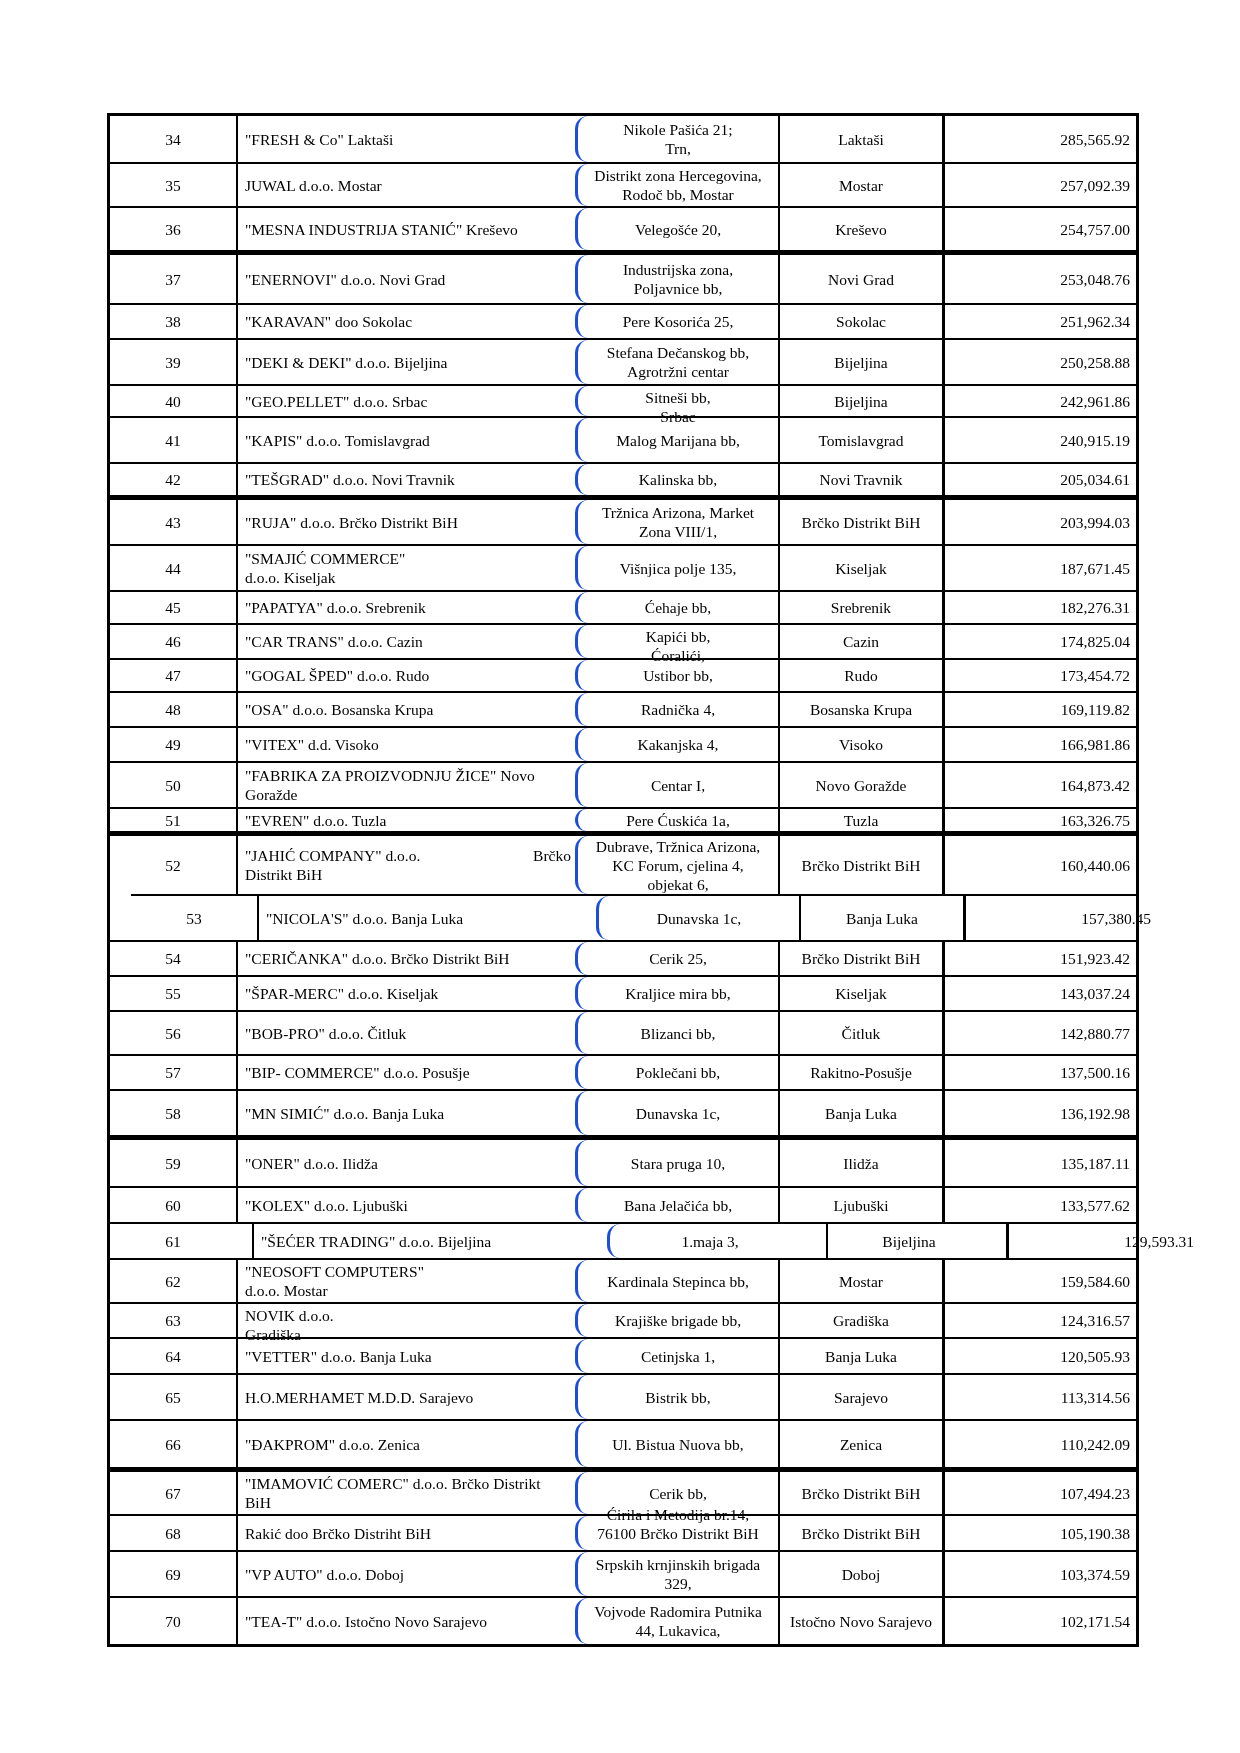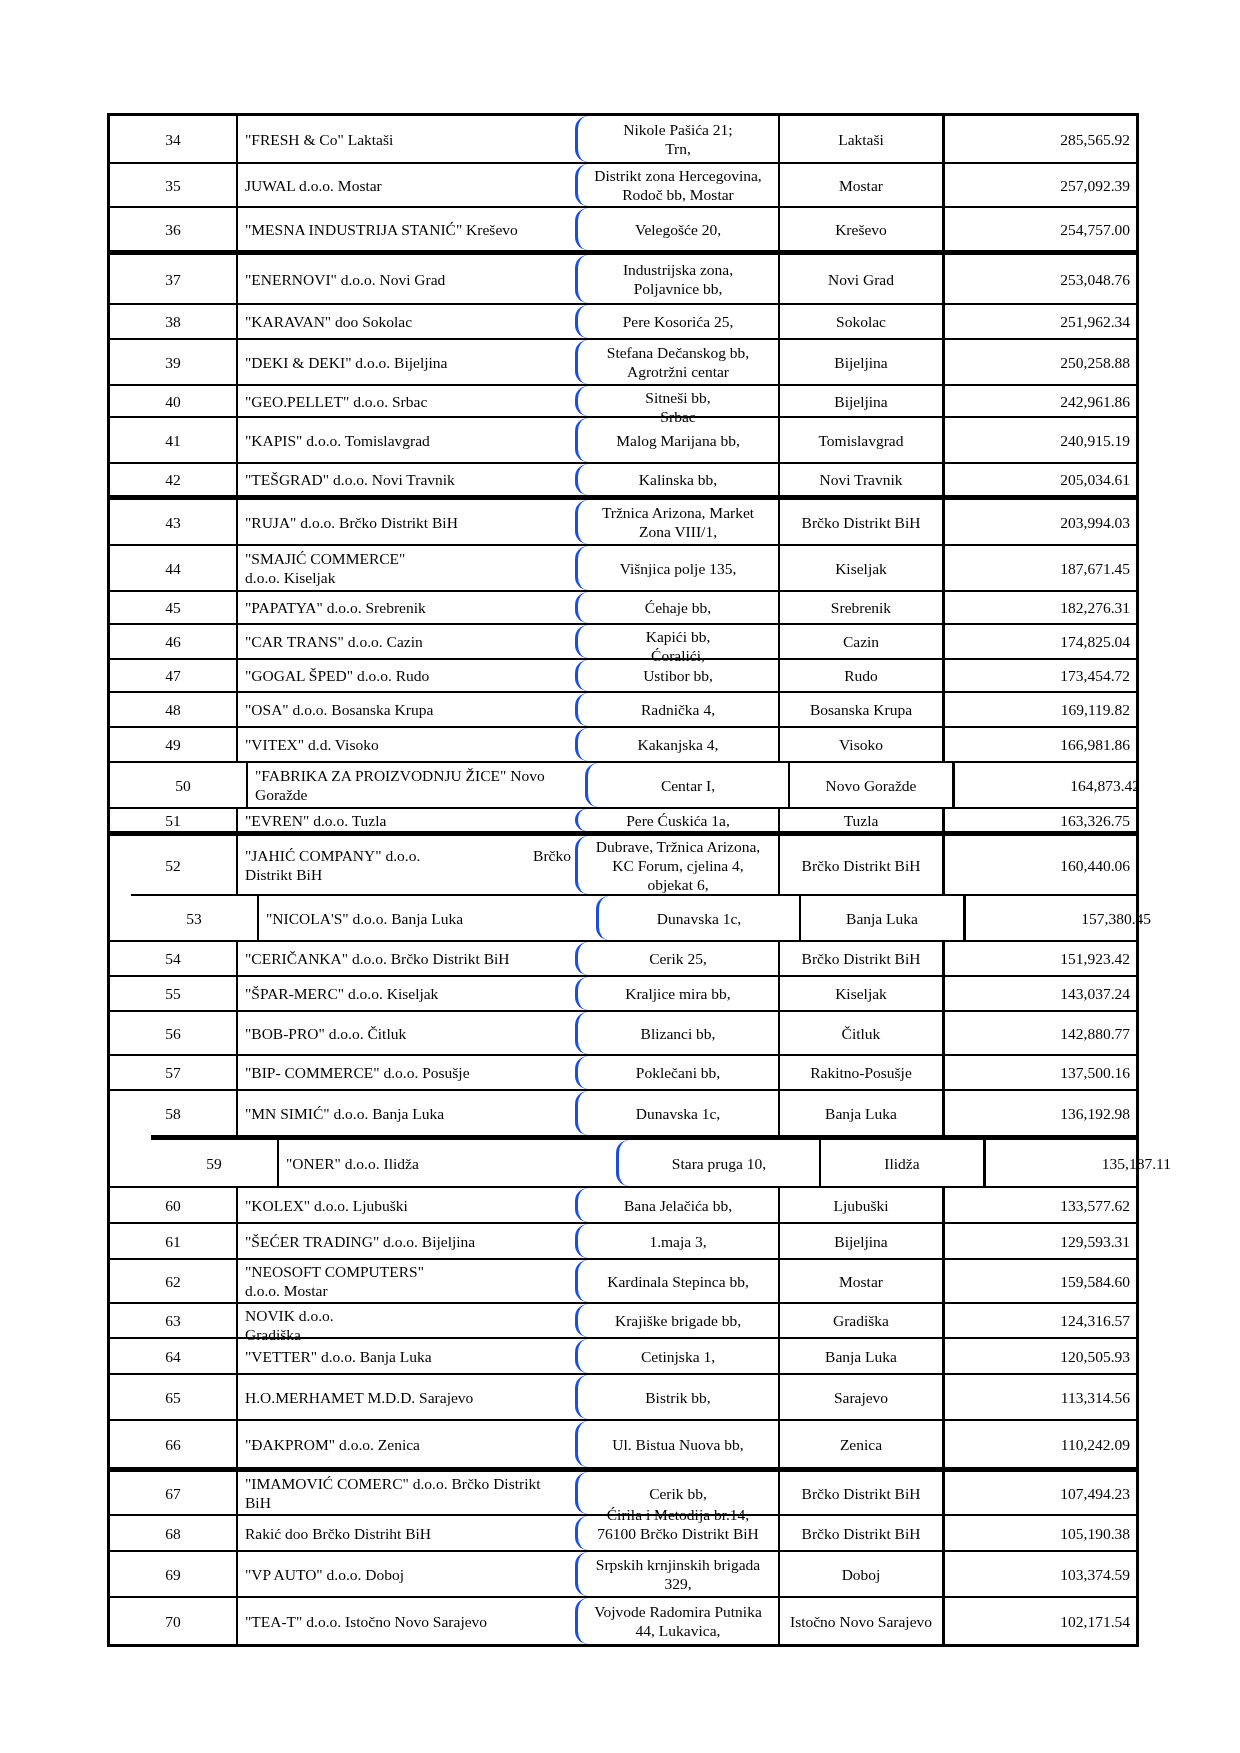--- a/index.html
+++ b/index.html
@@ -329,21 +329,21 @@
     <div class="t-cell col-addr">
           <div class="line">Kakanjska 4,</div>
         </div>
     <div class="t-cell col-city">
           <div class="line">Visoko</div>
         </div>
     <div class="t-cell col-amt">
           <div class="line">166,981.86</div>
         </div>
   </div>
-      <div class="t-row" style="height: 44px; padding-left: 10px;">
+      <div class="t-row" style="height: 44px;">
     <div class="t-cell col-num">
           <div class="line">50</div>
         </div>
     <div class="t-cell col-name">
           <div class="line">"FABRIKA ZA PROIZVODNJU ŽICE" Novo</div>
           <div class="line">Goražde</div>
         </div>
     <div class="t-cell col-addr">
           <div class="line">Centar I,</div>
         </div>
@@ -489,21 +489,21 @@
     <div class="t-cell col-addr">
           <div class="line">Dunavska 1c,</div>
         </div>
     <div class="t-cell col-city">
           <div class="line">Banja Luka</div>
         </div>
     <div class="t-cell col-amt">
           <div class="line">136,192.98</div>
         </div>
   </div>
-      <div class="t-row thick" style="height: 46px; margin-left: 41px;">
+      <div class="t-row thick" style="height: 46px;">
     <div class="t-cell col-num">
           <div class="line">59</div>
         </div>
     <div class="t-cell col-name">
           <div class="line">"ONER" d.o.o. Ilidža</div>
         </div>
     <div class="t-cell col-addr">
           <div class="line">Stara pruga 10,</div>
         </div>
     <div class="t-cell col-city">
@@ -523,21 +523,21 @@
     <div class="t-cell col-addr">
           <div class="line">Bana Jelačića bb,</div>
         </div>
     <div class="t-cell col-city">
           <div class="line">Ljubuški</div>
         </div>
     <div class="t-cell col-amt">
           <div class="line">133,577.62</div>
         </div>
   </div>
-      <div class="t-row" style="height: 34px;">
+      <div class="t-row" style="height: 34px; gap: 16px;">
     <div class="t-cell col-num">
           <div class="line">61</div>
         </div>
     <div class="t-cell col-name">
           <div class="line">"ŠEĆER TRADING" d.o.o. Bijeljina</div>
         </div>
     <div class="t-cell col-addr">
           <div class="line">1.maja 3,</div>
         </div>
     <div class="t-cell col-city">

